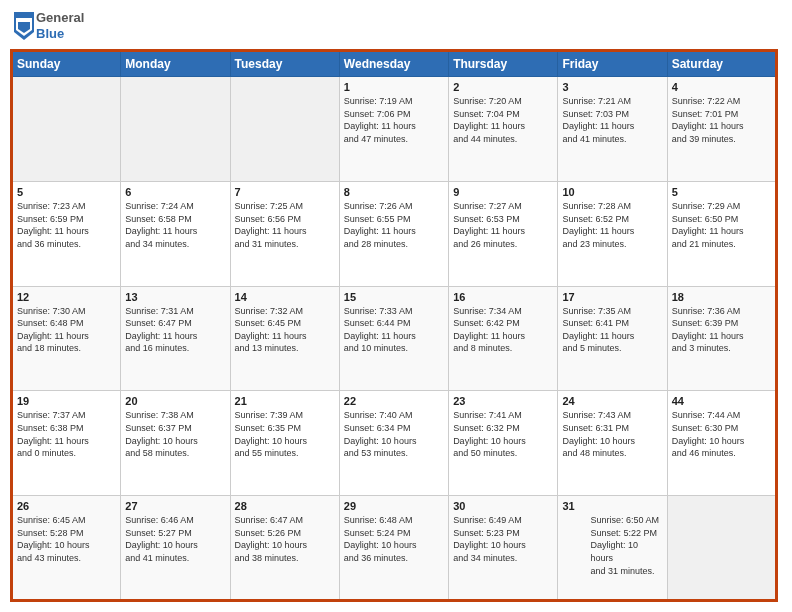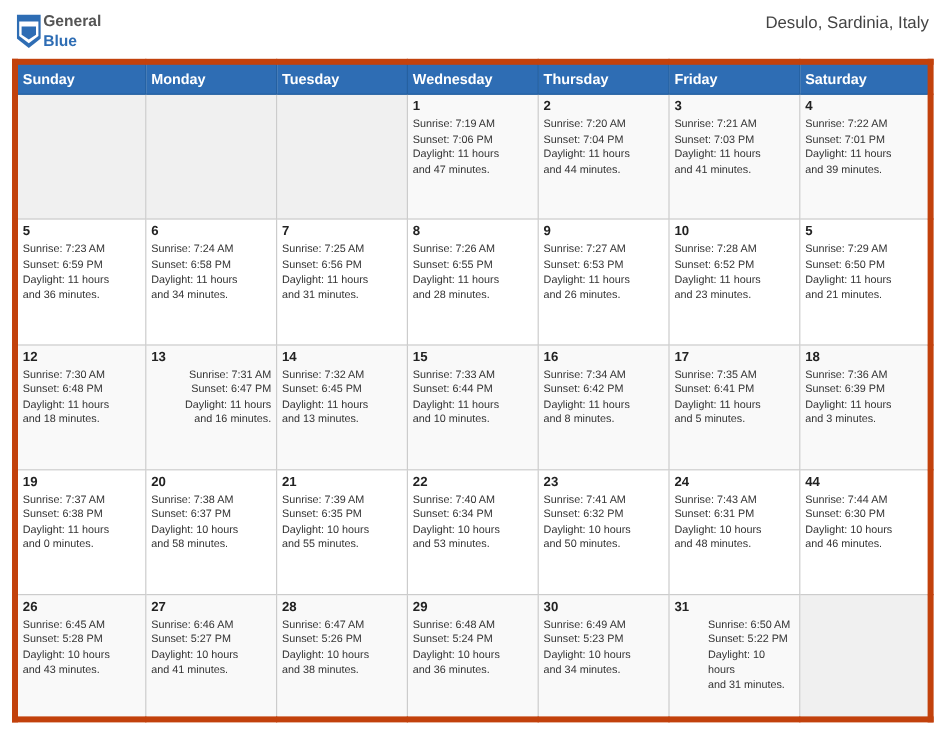--- a/index.html
+++ b/index.html
@@ -49,21 +49,21 @@
       font-size: 32px;
       font-weight: bold;
       color: #222;
     }
     .subtitle {
       font-size: 14px;
       color: #444;
     }
     .calendar {
       flex: 1;
-      border: 5px solid #c2410c;
+      border: 3px solid #c2410c;
       border-collapse: collapse;
       width: 100%;
       table-layout: fixed;
     }
     .calendar thead tr th {
       background-color: #2e6db4;
       color: #fff;
       font-size: 12px;
       font-weight: bold;
       padding: 5px 4px;
@@ -111,21 +111,20 @@
         <polygon points="0,0 20,0 20,20 10,28 0,20" fill="#2e6db4"></polygon>
         <polygon points="10,6 18,6 18,18 10,24 2,18 2,6" fill="white"></polygon>
         <polygon points="10,10 16,10 16,17 10,21 4,17 4,10" fill="#2e6db4"></polygon>
       </svg>
       <div class="logo-text">
         <span class="logo-general">General</span>
         <span class="logo-blue">Blue</span>
       </div>
     </div>
     <div class="title-section">
-      <div class="subtitle">Desulo, Sardinia, Italy</div>
     </div>
   </div>
 
   <table class="calendar">
     <thead>
       <tr>
         <th>Sunday</th>
         <th>Monday</th>
         <th>Tuesday</th>
         <th>Wednesday</th>
@@ -222,21 +221,21 @@
         <tr>
           <td>
             <span class="day-num">12</span>
             <div class="day-info" style="white-space: pre-line;">Sunrise: 7:30 AM
 Sunset: 6:48 PM
 Daylight: 11 hours
 and 18 minutes.</div>
           </td>
           <td>
             <span class="day-num">13</span>
-            <div class="day-info" style="white-space: pre-line; text-align: right;">Sunrise: 7:31 AM
+            <div class="day-info" style="white-space: pre-line;">Sunrise: 7:31 AM
 Sunset: 6:47 PM
 Daylight: 11 hours
 and 16 minutes.</div>
           </td>
           <td>
             <span class="day-num">14</span>
             <div class="day-info" style="white-space: pre-line;">Sunrise: 7:32 AM
 Sunset: 6:45 PM
 Daylight: 11 hours
 and 13 minutes.</div>

